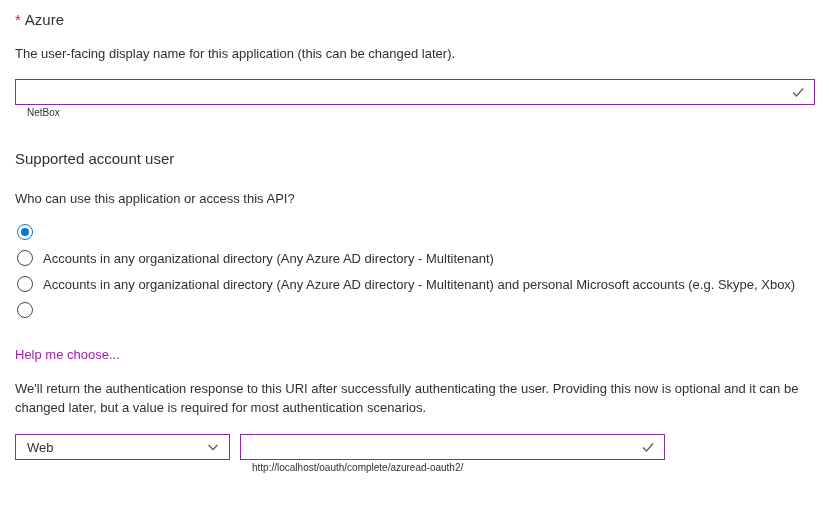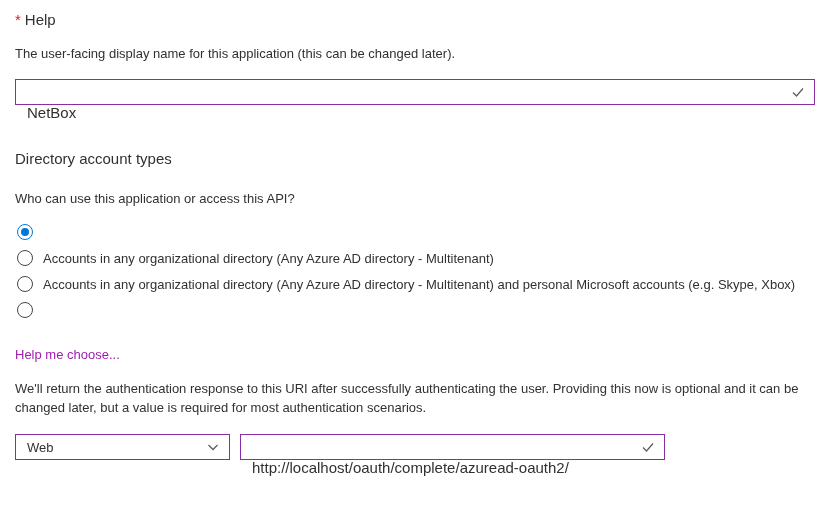--- a/index.html
+++ b/index.html
@@ -55,21 +55,21 @@
     margin-top: 17px;
     width: 800px;
   }
   .text-input {
     border: none;
     outline: none;
     flex: 1;
     height: 100%;
     padding: 0 28px 0 11px;
     font-family: "Liberation Sans", sans-serif;
-    font-size: 15px;
+    font-size: 10px;
     color: #323130;
     background: transparent;
     min-width: 0;
     margin-top: 41px;
   }
   .trail-icon {
     position: absolute;
     right: 9px;
     top: 50%;
     transform: translateY(-50%);
@@ -144,35 +144,35 @@
     padding-left: 11px;
   }
   .uri-input-wrap { width: 425px; }
 </style>
 </head>
 <body>
 
 <div class="page">
 
   
-  <h2 class="section-heading"><span class="required-star">*</span><span>Help</span></h2>
+  <h2 class="section-heading"><span class="required-star">*</span><span>Azure</span></h2>
 
   <p class="body-text name-desc">The user-facing display name for this application (this can be changed later).</p>
 
   <div class="input-wrap name-input-wrap">
     <input class="text-input" type="text" value="NetBox" style="">
     <span class="trail-icon">
       <svg width="14" height="14" viewBox="0 0 14 14" fill="none">
         <path d="M2 7.5 L5.5 11 L12 3.5" stroke="#605e5c" stroke-width="1.3" fill="none"></path>
       </svg>
     </span>
   </div>
 
   
-  <h2 class="section-heading account-heading">Directory account types</h2>
+  <h2 class="section-heading account-heading">Supported account user</h2>
 
   <p class="body-text question-text">Who can use this application or access this API?</p>
 
   <ul class="radio-list">
     <li class="radio-row selected">
       <span class="radio-circle">
           <span class="radio-dot"></span>
         </span>
     </li>
     <li class="radio-row">

